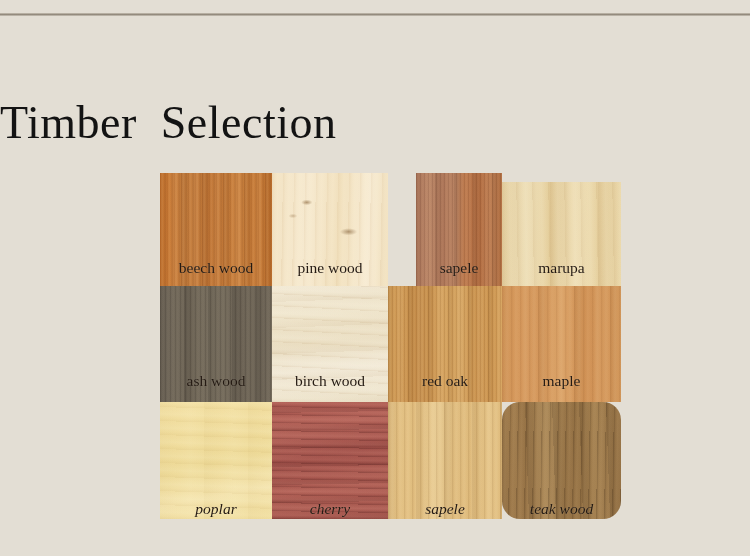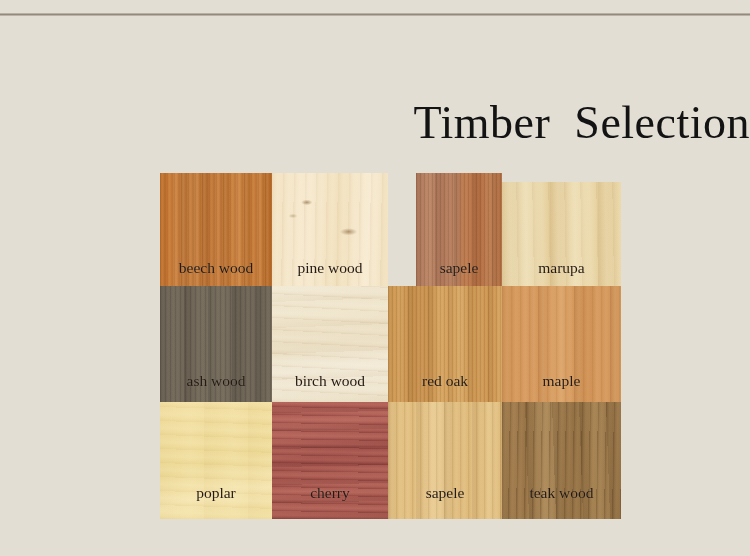--- a/index.html
+++ b/index.html
@@ -29,21 +29,21 @@
         #8e8578 60%,
         #d8d2c7 100%);
   }
 
   
   #page-title {
     position: absolute;
     left: 0;
     top: 62px;
     width: 750px;
-    text-align: right;
+    text-align: left;
     font-size: 46px;
     line-height: 60px;
     letter-spacing: 0.5px;
     color: #131313;
     font-family: "Liberation Serif", "DejaVu Serif", serif;
     font-weight: normal;
     white-space: pre;
   }
 
   
@@ -75,21 +75,21 @@
     font-size: 15.5px;
     line-height: 17px;
     color: #241a12;
     font-family: "Liberation Serif", "DejaVu Serif", serif;
     text-shadow: 0 0 1px rgba(255,255,255,0.22);
     white-space: nowrap;
   }
   
   .r1 .label { bottom: 10px; }
   .r2 .label { bottom: 13px; }
-  .r3 .label { bottom: 18px; }
+  .r3 .label { bottom: 2px; font-style: italic; }
 
   
 
   
   .w-beech {
     background:
       repeating-linear-gradient(90deg,
         rgba(90,40,14,0.16) 0px, rgba(90,40,14,0.00) 1px,
         rgba(255,215,165,0.13) 2px, rgba(90,40,14,0.00) 4px,
         rgba(70,30,10,0.12) 5px, rgba(255,220,170,0.00) 7px),
@@ -227,20 +227,21 @@
   
   .w-teak {
     background:
       repeating-linear-gradient(91deg,
         rgba(40,24,10,0.22) 0px, rgba(40,24,10,0.00) 2px,
         rgba(210,175,125,0.12) 4px, rgba(40,24,10,0.00) 8px),
       repeating-linear-gradient(88deg,
         rgba(35,20,8,0.15) 0px, rgba(35,20,8,0.00) 10px,
         rgba(205,170,120,0.10) 17px, rgba(35,20,8,0.00) 27px),
       linear-gradient(90deg, #a07c4d 0%, #957144 18%, #a98757 38%, #8e6b3f 58%, #a17e4e 78%, #937044 100%);
+    border-radius: 18px;
   }
 </style>
 </head>
 <body>
 
 <div id="top-rule"></div>
 
 <h1 id="page-title">Timber  Selection</h1>
 
 <div id="timber-grid">

